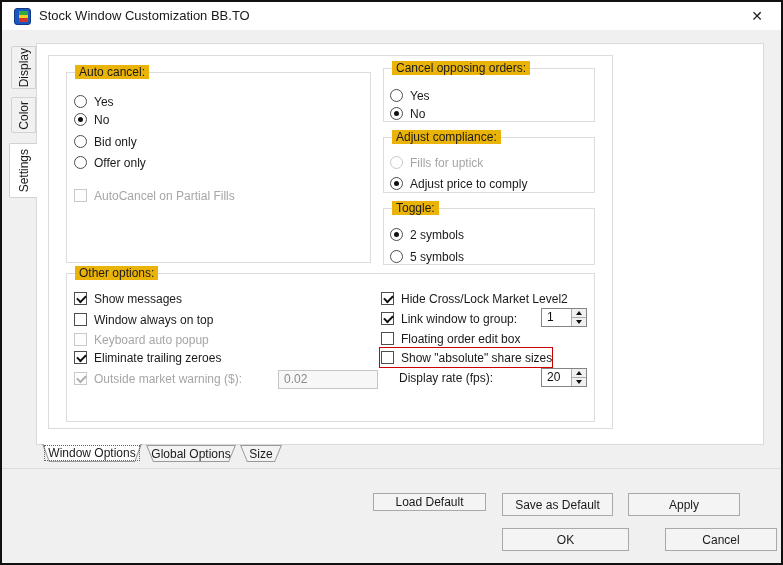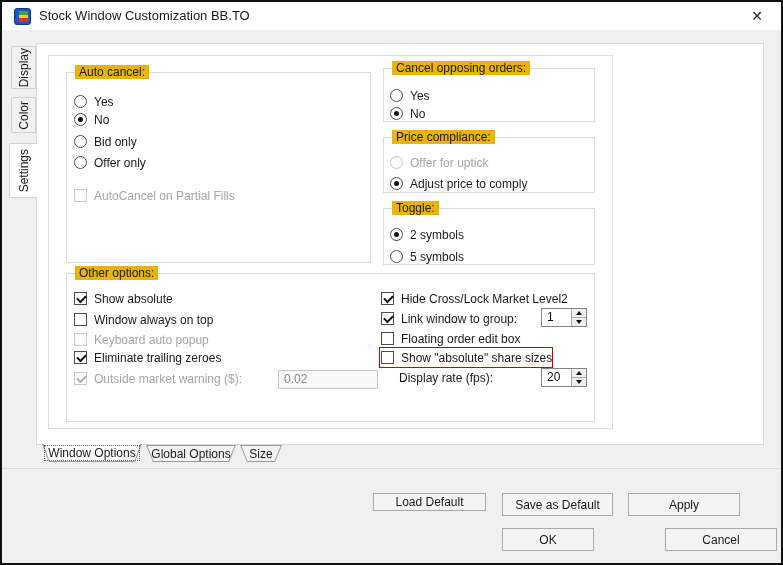--- a/index.html
+++ b/index.html
@@ -133,25 +133,25 @@
   <div class="row" style="left:390px;top:88px">
     <span class="rad"></span>
     <span>Yes</span>
   </div>
   <div class="row" style="left:390px;top:106px">
     <span class="rad sel"></span>
     <span>No</span>
   </div>
 
   <div class="group" style="left:383px;top:137px;width:212px;height:56px">
-    <span class="group-label">Price compliance:</span>
+    <span class="group-label">Adjust compliance:</span>
   </div>
   <div class="row disabled" style="left:390px;top:155px">
     <span class="rad"></span>
-    <span>Offer for uptick</span>
+    <span>Fills for uptick</span>
   </div>
   <div class="row" style="left:390px;top:176px">
     <span class="rad sel"></span>
     <span>Adjust price to comply</span>
   </div>
 
   <div class="group" style="left:383px;top:208px;width:212px;height:57px">
     <span class="group-label">Toggle:</span>
   </div>
   <div class="row" style="left:390px;top:227px">
@@ -162,21 +162,21 @@
     <span class="rad"></span>
     <span>5 symbols</span>
   </div>
 
   <div class="group" style="left:66px;top:273px;width:529px;height:149px">
     <span class="group-label">Other options:</span>
   </div>
 
   <div class="row" style="left:74px;top:291px">
     <span class="box sel"></span>
-    <span>Show absolute</span>
+    <span>Show messages</span>
   </div>
   <div class="row" style="left:74px;top:312px">
     <span class="box"></span>
     <span>Window always on top</span>
   </div>
   <div class="row disabled" style="left:74px;top:332px">
     <span class="box"></span>
     <span>Keyboard auto popup</span>
   </div>
   <div class="row" style="left:74px;top:350px">
@@ -252,19 +252,19 @@
 
   <div class="btn" style="left:373px;top:493px;width:113px;height:18px">
     <span>Load Default</span>
   </div>
   <div class="btn" style="left:502px;top:493px;width:111px;height:23px">
     <span>Save as Default</span>
   </div>
   <div class="btn" style="left:628px;top:493px;width:112px;height:23px">
     <span>Apply</span>
   </div>
-  <div class="btn" style="left:502px;top:528px;width:92px;height:23px">
+  <div class="btn" style="left:502px;top:528px;width:127px;height:23px">
     <span>OK</span>
   </div>
   <div class="btn" style="left:665px;top:528px;width:112px;height:23px">
     <span>Cancel</span>
   </div>
 </div>
 
 </body></html>

